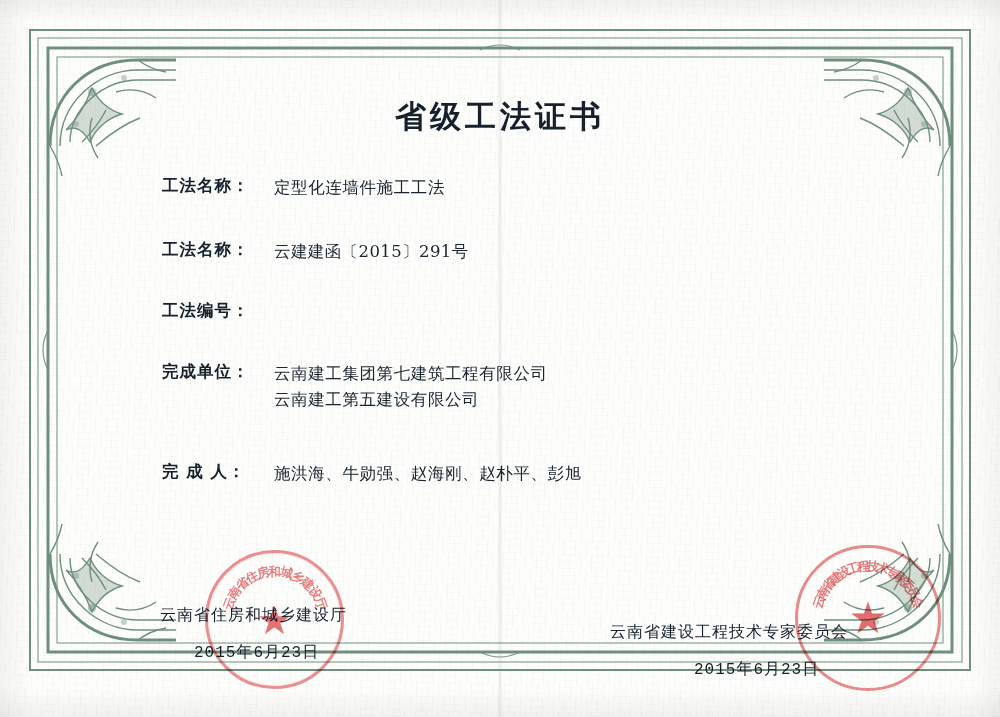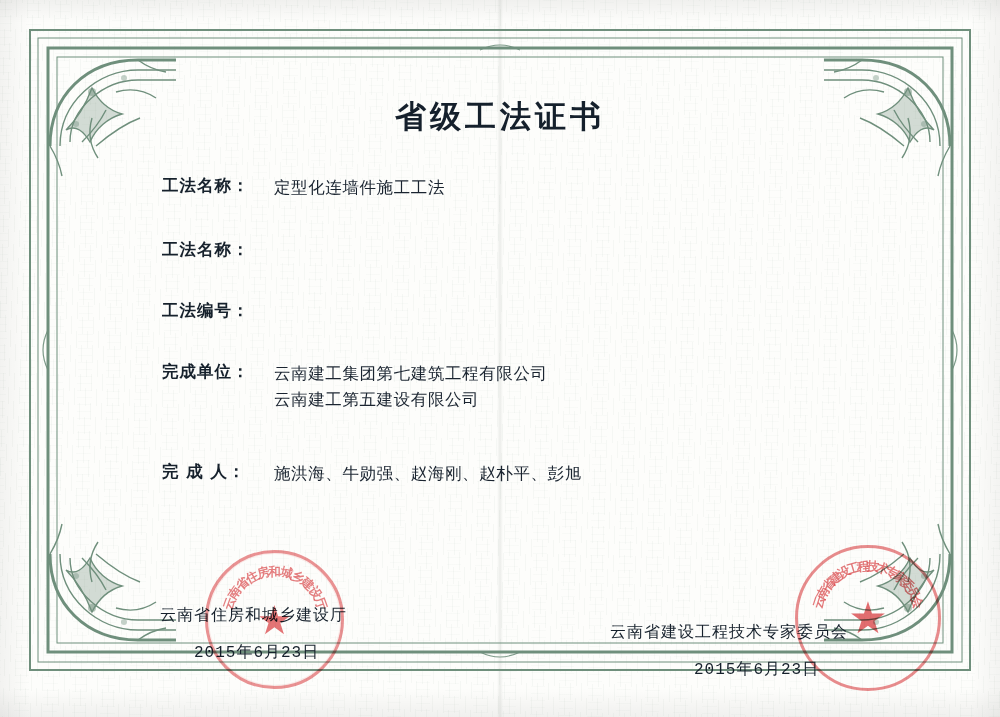--- a/index.html
+++ b/index.html
@@ -232,20 +232,21 @@
 
     <div class="doc-title">省级工法证书</div>
 
     <div class="field" id="field-name">
       <div class="field-label">工法名称：</div>
       <div class="field-value">定型化连墙件施工工法</div>
     </div>
 
     <div class="field" id="field-approval">
       <div class="field-label">工法名称：</div>
+      <div class="field-value mono">云建建函〔2015〕291号</div>
     </div>
 
     <div class="field" id="field-code">
       <div class="field-label">工法编号：</div>
     </div>
 
     <div class="field" id="field-unit">
       <div class="field-label">完成单位：</div>
       <div class="field-value">云南建工集团第七建筑工程有限公司
 云南建工第五建设有限公司</div>

